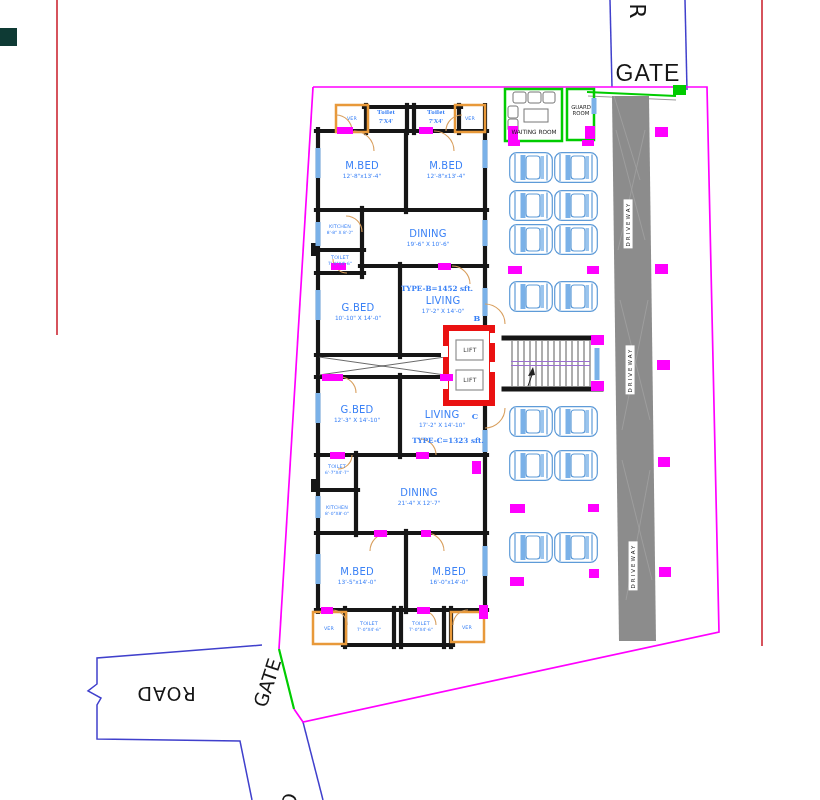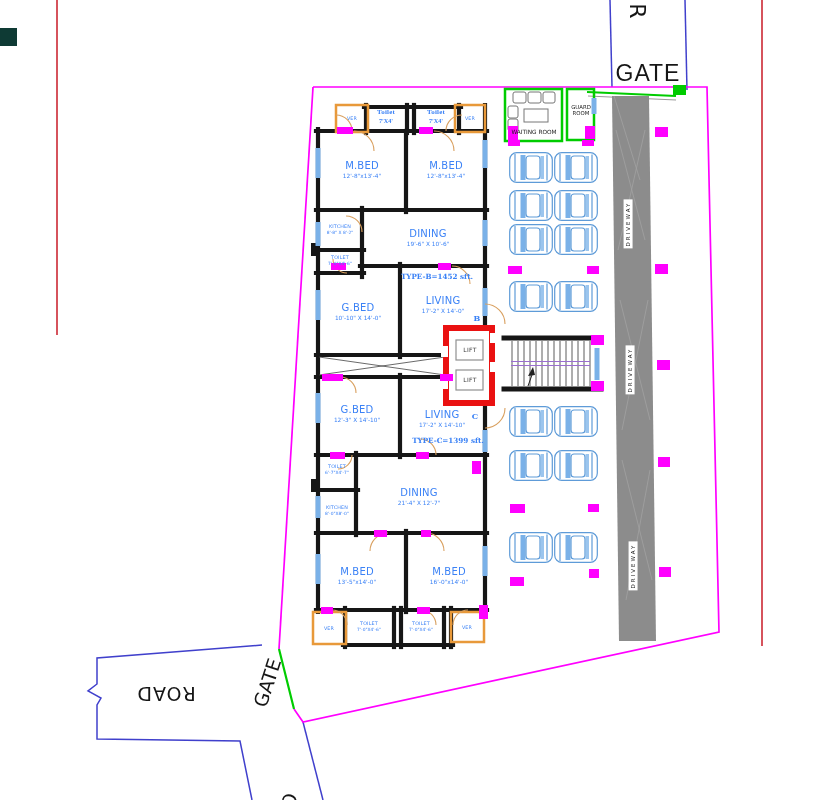--- a/index.html
+++ b/index.html
@@ -329,41 +329,41 @@
   <span class="room-dims">8'-8" X 8'-2"</span>
 </div>
 <div class="lbl" style="left:428px;top:238px">
   <span class="room-name">DINING</span>
   <span class="room-dims">19'-6" X 10'-6"</span>
 </div>
 <div class="lbl tiny" style="left:340px;top:261px">
   <span class="room-name">TOILET</span>
   <span class="room-dims">7'-0"X4'-6"</span>
 </div>
-<div class="lbl type-label" style="left:437px;top:276px">TYPE-B=1452 sft.</div>
+<div class="lbl type-label" style="left:437px;top:288px">TYPE-B=1452 sft.</div>
 <div class="lbl" style="left:358px;top:312px">
   <span class="room-name">G.BED</span>
   <span class="room-dims">10'-10" X 14'-0"</span>
 </div>
 <div class="lbl" style="left:443px;top:305px">
   <span class="room-name">LIVING</span>
   <span class="room-dims">17'-2" X 14'-0"</span>
 </div>
 <div class="lbl tag" style="left:477px;top:318px">B</div>
 <div class="lbl tag" style="left:475px;top:416px">C</div>
 
 <div class="lbl" style="left:357px;top:414px">
   <span class="room-name">G.BED</span>
   <span class="room-dims">12'-3" X 14'-10"</span>
 </div>
 <div class="lbl" style="left:442px;top:419px">
   <span class="room-name">LIVING</span>
   <span class="room-dims">17'-2" X 14'-10"</span>
 </div>
-<div class="lbl type-label" style="left:448px;top:440px">TYPE-C=1399 sft.</div>
+<div class="lbl type-label" style="left:448px;top:440px">TYPE-C=1323 sft.</div>
 
 <div class="lbl tiny" style="left:337px;top:470px">
   <span class="room-name">TOILET</span>
   <span class="room-dims">6'-7"X4'-7"</span>
 </div>
 <div class="lbl tiny" style="left:337px;top:511px">
   <span class="room-name">KITCHEN</span>
   <span class="room-dims">8'-0"X8'-0"</span>
 </div>
 <div class="lbl" style="left:419px;top:497px">

